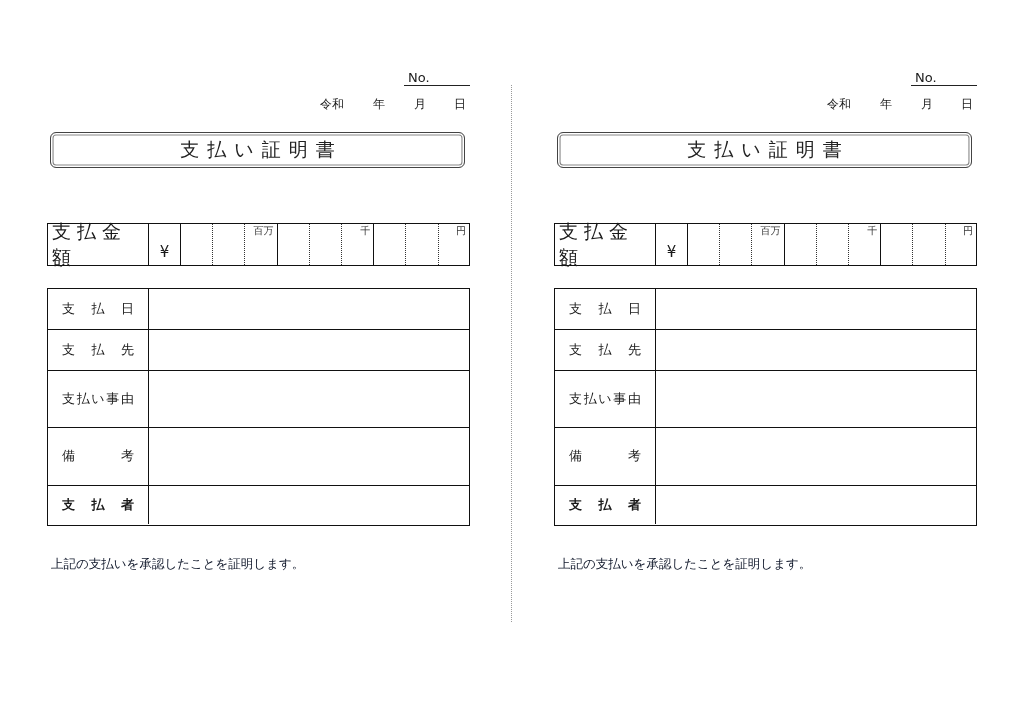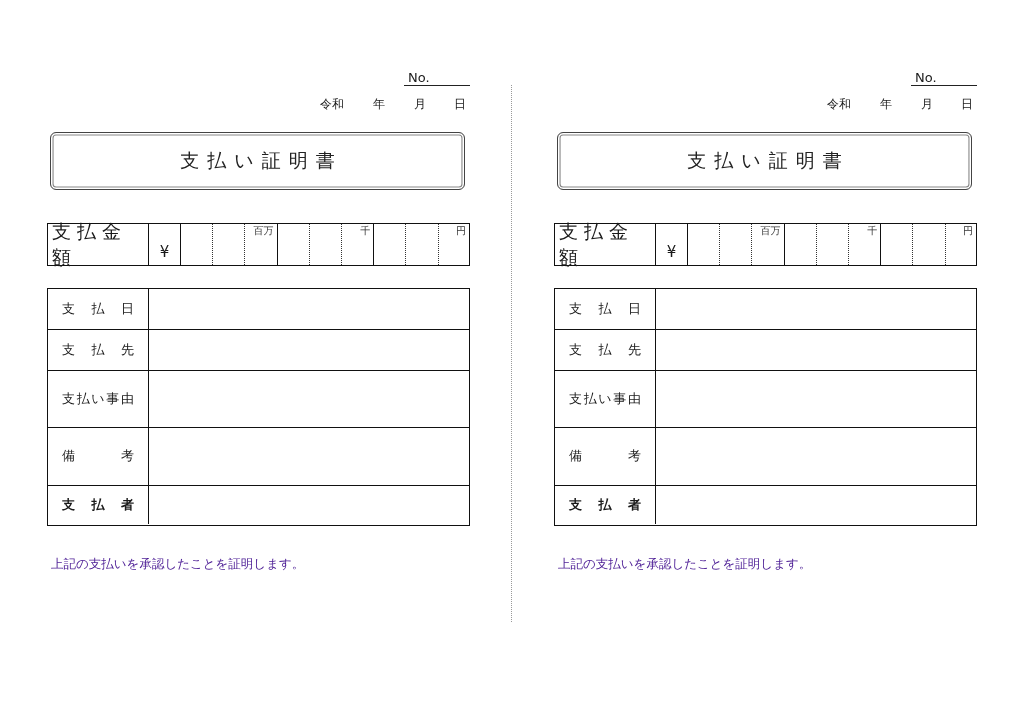--- a/index.html
+++ b/index.html
@@ -19,21 +19,21 @@
     }
     .date-row {
       position: absolute; top: 96px; height: 16px; font-size: 12px; line-height: 16px;
     }
     .date-era { left: 320px; text-align: right; }
     .date-year { left: 373px; }
     .date-month { left: 414px; }
     .date-day { left: 454px; }
 
     .title-box {
-      position: absolute; left: 50px; top: 132px; width: 415px; height: 58px;
+      position: absolute; left: 50px; top: 132px; width: 415px; height: 36px;
       box-sizing: border-box;
       border: 1.3px solid #444; border-radius: 6px;
       box-shadow: inset 0 0 0 1.5px #fff, inset 0 0 0 2.6px #888;
       display: flex; align-items: center; justify-content: center; text-align: center;
     }
     .title-text { font-size: 19px; letter-spacing: 8px; color: #222; padding-left: 8px; }
 
     .amount-table {
       position: absolute; left: 47px; top: 223px; width: 423px; height: 43px;
       box-sizing: border-box; border: 1.6px solid #111; display: flex;
@@ -66,21 +66,21 @@
     .row-label {
       width: 101px; border-right: 1.6px solid #111; box-sizing: border-box;
       display: flex; align-items: center; padding: 0 14px;
       font-size: 13px;
     }
     .row-label span { display: block; width: 100%; }
     .spread { text-align: justify; text-align-last: justify; }
     .row-value { flex: 1; }
 
     .statement {
-      position: absolute; left: 51px; top: 555px; font-size: 12.5px; line-height: 18px; color: #4c1d95;
+      position: absolute; left: 51px; top: 555px; font-size: 12.5px; line-height: 18px; color: #0f172a;
     }
 
     .cut-line {
       position: absolute; left: 511px; top: 85px; height: 537px; width: 0;
       border-left: 1px dotted #999;
     }
   </style>
 </head>
 <body>
 

